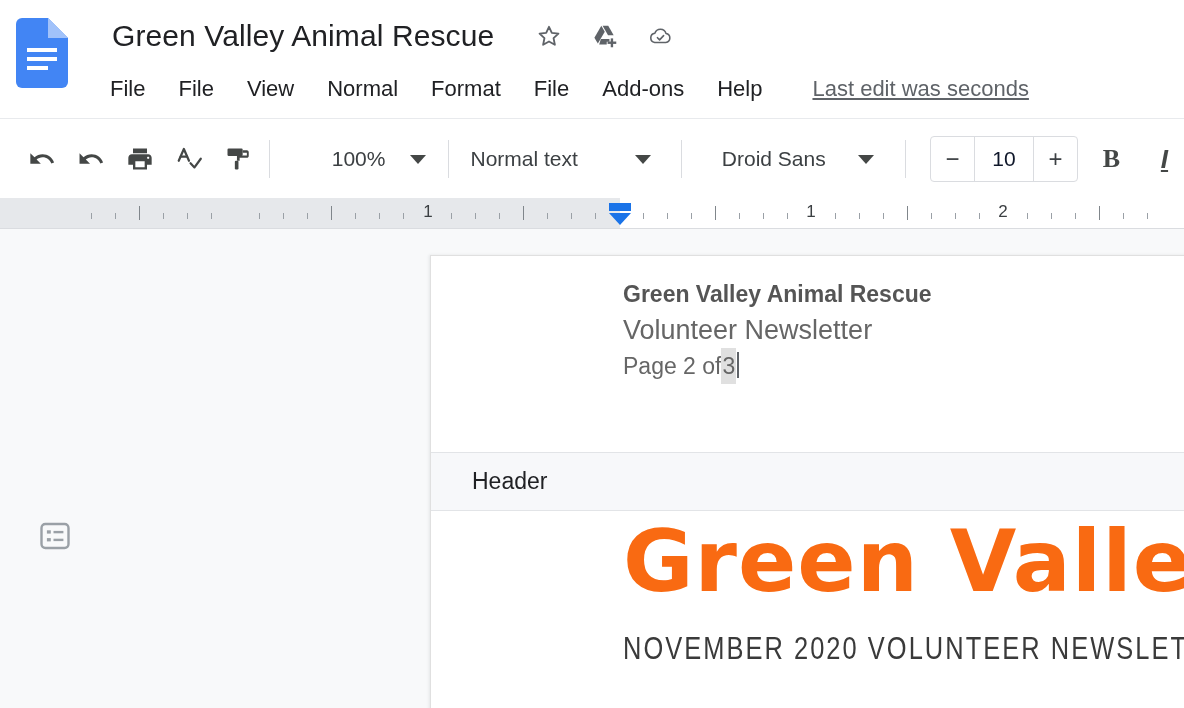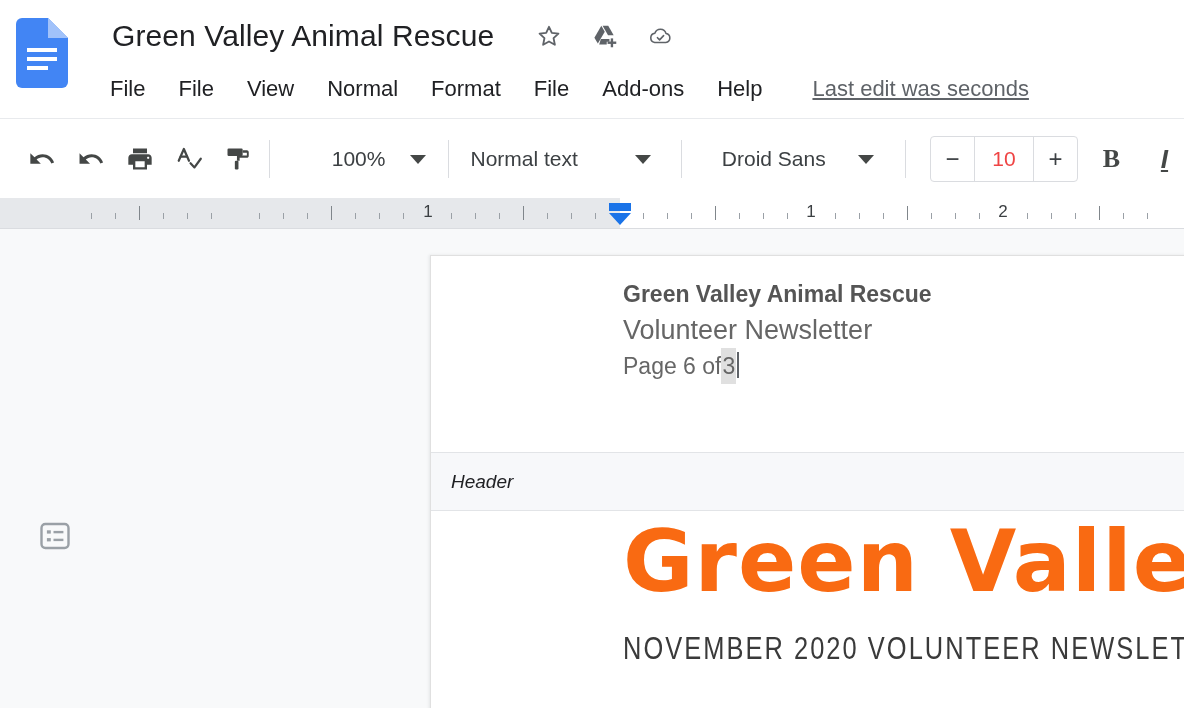--- a/index.html
+++ b/index.html
@@ -152,21 +152,21 @@
     color: #3c4043;
     line-height: 1;
   }
   .size-val {
     width: 66px;
     height: 44px;
     display: flex;
     align-items: center;
     justify-content: center;
     font-size: 21px;
-    color: #ef4444;
+    color: #0f172a;
     border-left: 1px solid #dadce0;
     border-right: 1px solid #dadce0;
   }
   .fmt-btn {
     width: 44px; height: 44px;
     margin-left: 14px;
     display: flex;
     align-items: center;
     justify-content: center;
     font-size: 26px;
@@ -293,24 +293,23 @@
     left: 0; top: 196px;
     width: 760px;
     height: 57px;
     background: #f7f8fa;
     border-top: 1px solid #e2e4e7;
     border-bottom: 1px solid #e2e4e7;
     display: flex;
     align-items: center;
   }
   .header-band-label {
-    margin-left: 20px;
-    font-size: 19px;
+    margin-left: 41px;
+    font-size: 23px;
     color: #202124;
-    font-style: italic;
   }
   .masthead {
     position: absolute;
     left: 0; top: 253px;
     width: 760px;
   }
   .masthead-title {
     margin-left: 192px;
     font-size: 86px;
     line-height: 104px;
@@ -533,21 +532,21 @@
         <rect x="11" y="13.8" width="6.6" height="1.6" fill="#9aa0a6" stroke="none"></rect>
       </svg>
     </div>
 
     <div class="page">
 
       <div class="doc-header-block">
         <div class="dh-line1">Green Valley Animal Rescue</div>
         <div class="dh-line2">Volunteer Newsletter</div>
         <div class="dh-line3">
-          <span>Page 6 of </span>
+          <span>Page 2 of </span>
             <span class="page-field">3</span>
             <span class="text-caret"></span>
         </div>
       </div>
 
       <div class="header-band">
         <div class="header-band-label">Header</div>
       </div>
 
       <div class="masthead">

